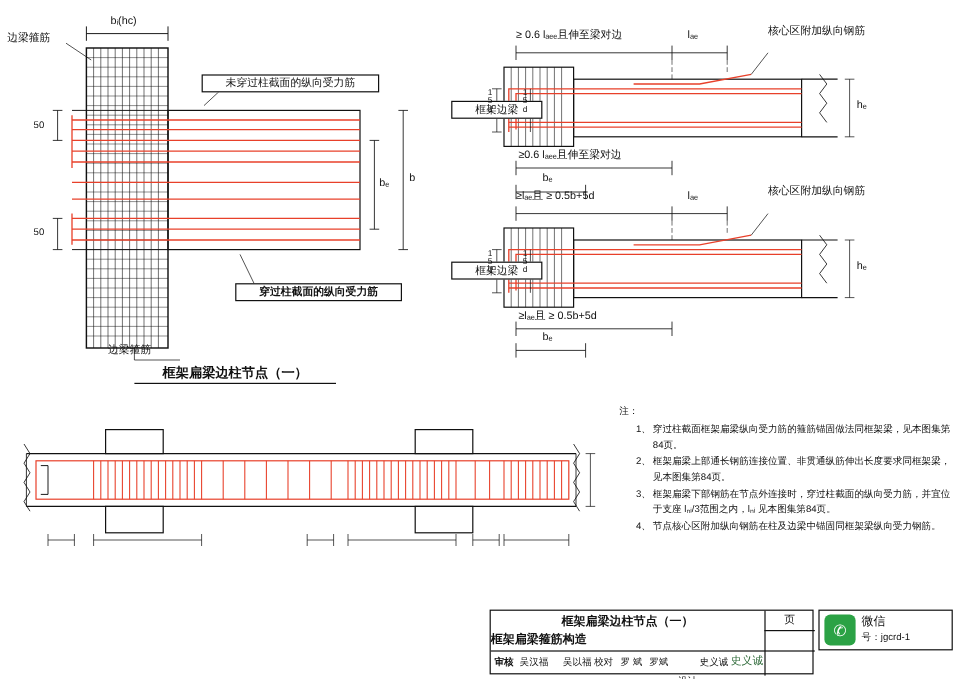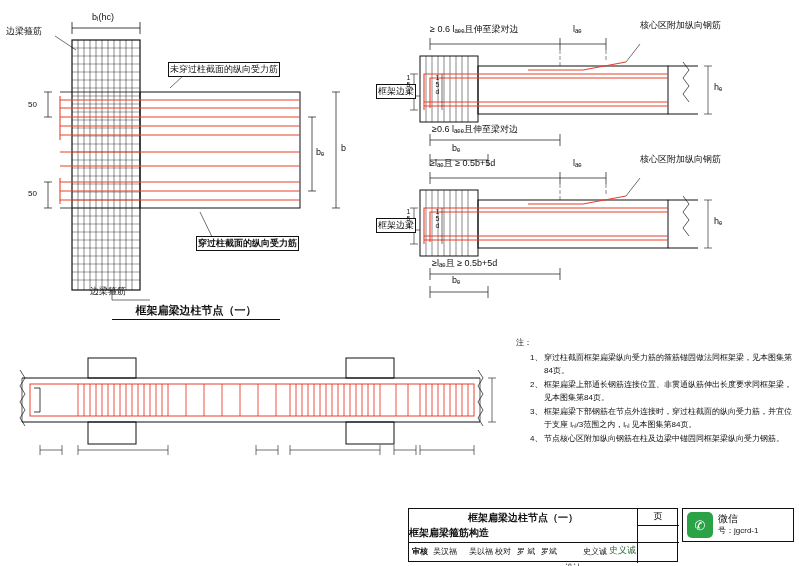--- a/index.html
+++ b/index.html
@@ -14,21 +14,21 @@
   }
   .page {
     position:absolute; left:0; top:0; width:799px; height:566px;
     background:#fff;
   }
   .abs { position:absolute; }
   .lbl { font-size:9px; line-height:11px; color:#111; white-space:nowrap; }
   .lbl-sm { font-size:8px; line-height:10px; color:#111; white-space:nowrap; }
   .lbl-xs { font-size:7px; line-height:9px; color:#111; white-space:nowrap; }
   .boxed {
-    border:1px solid #111; padding:1px 1px; background:#fff;
+    border:1px solid #111; padding:1px 19px; background:#fff;
     font-size:9px; line-height:11px; white-space:nowrap;
   }
   .vert { writing-mode: vertical-rl; text-orientation: upright; }
   .title {
     font-size:11px; font-weight:bold; text-align:center; white-space:nowrap;
     border-bottom:1.5px solid #111; padding-bottom:1px;
   }
   .notes { font-size:8px; line-height:13px; color:#111; }
   .notes .n-item { display:flex; margin-bottom:1px; }
   .notes .n-num { width:14px; flex:0 0 14px; }

